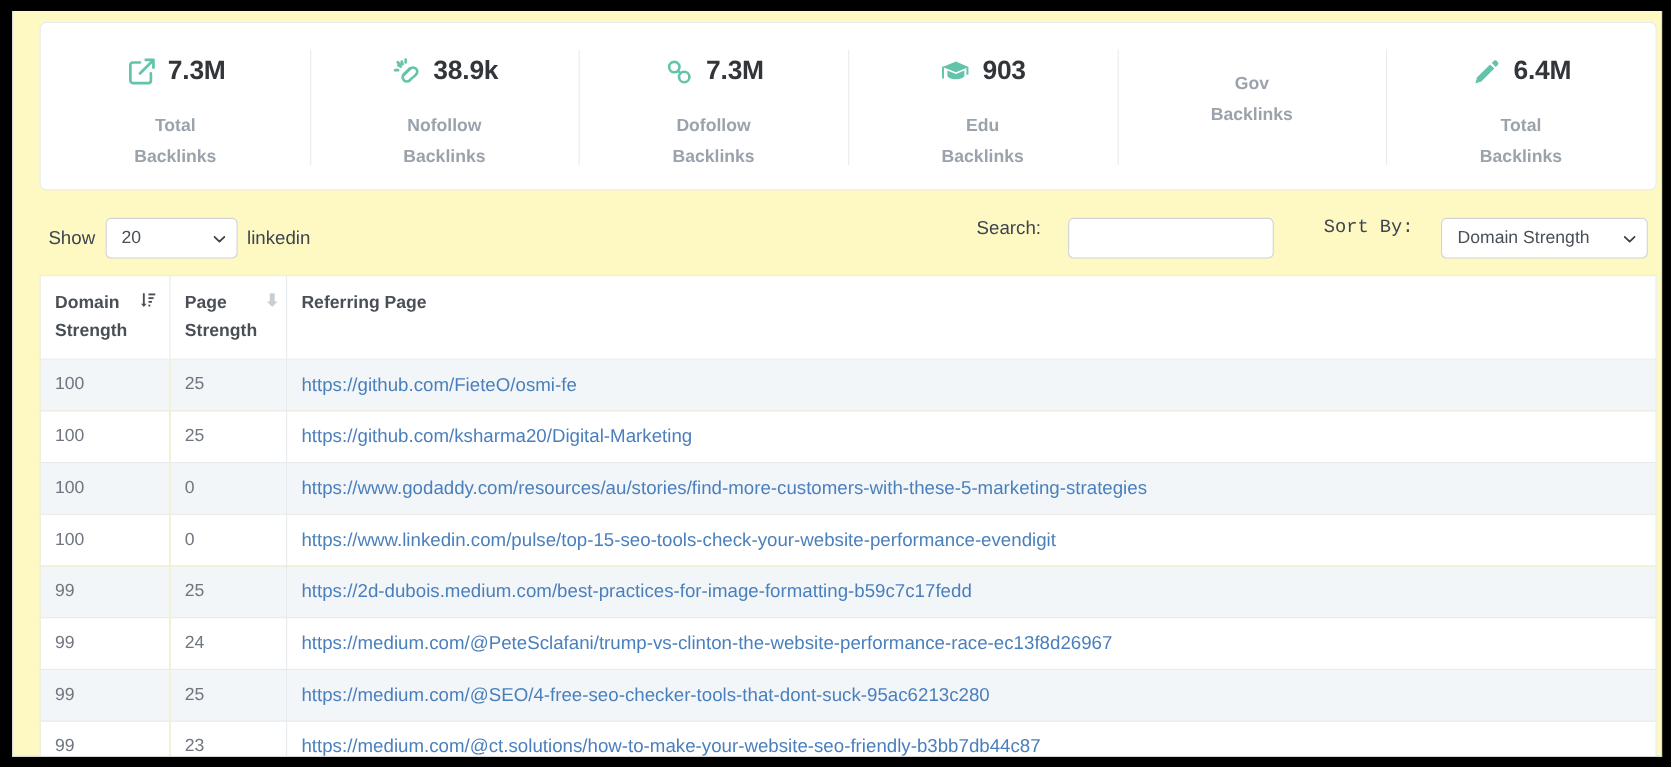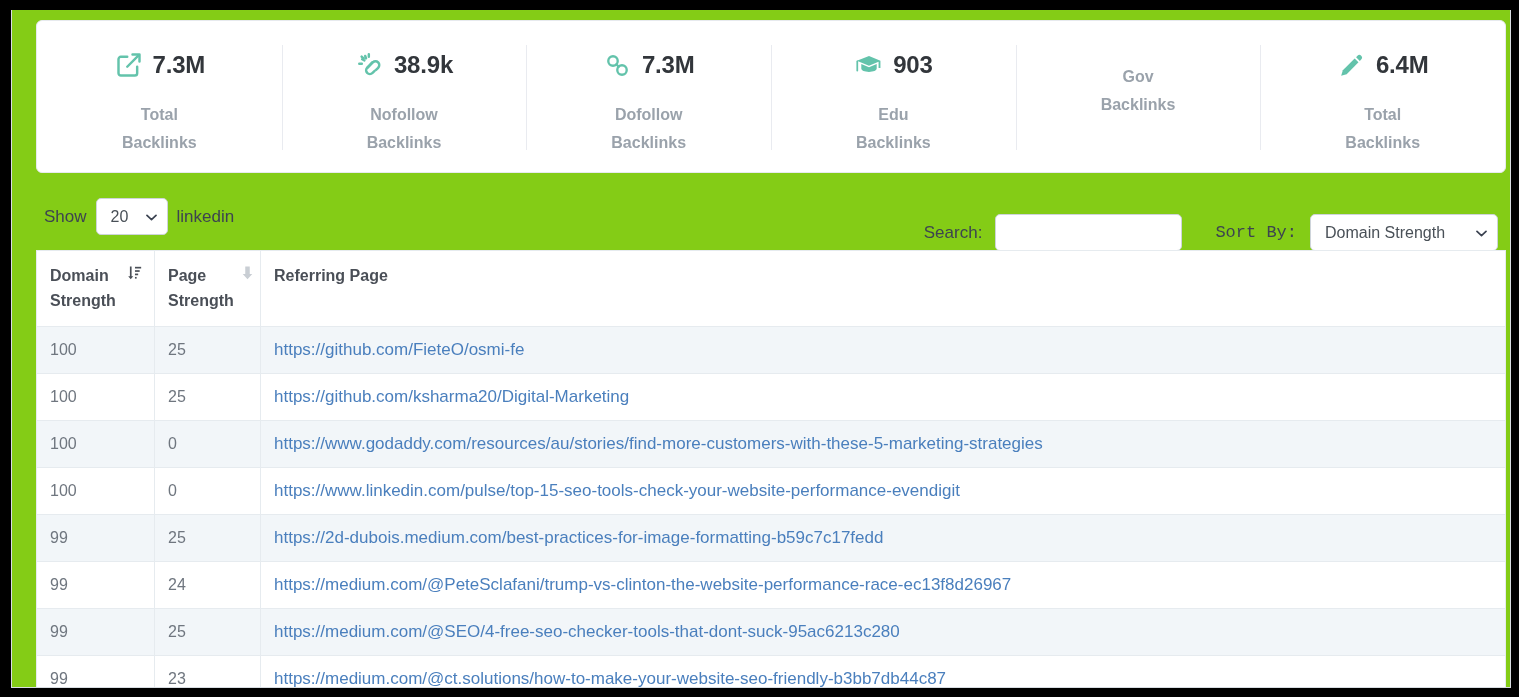--- a/index.html
+++ b/index.html
@@ -20,21 +20,21 @@
     width: 1519px;
     height: 697px;
     background: #000000;
   }
   #viewport {
     position: absolute;
     left: 11px;
     top: 10px;
     width: 1500px;
     height: 678px;
-    background: #84cc16;
+    background: #fef9c3;
     border: 1px solid #d8dde2;
     border-top: none;
     overflow: hidden;
   }
 
   
   .stat-card {
     position: absolute;
     left: 24px;
     top: 10px;
@@ -119,40 +119,40 @@
     border-radius: 5px;
     background: #fff;
     display: flex;
     align-items: center;
     padding: 0 32px 0 14px;
     font-size: 16px;
     color: #495057;
     cursor: pointer;
     white-space: nowrap;
   }
-  .select-box.entries { width: 72px; }
+  .select-box.entries { width: 120px; }
   .select-box.sortby  { min-width: 188px; }
   .chev {
     position: absolute;
     right: 11px;
     top: 50%;
     width: 10px;
     height: 6px;
     margin-top: -3px;
     color: #3a4250;
   }
   .chev svg { display: block; }
 
   .right-group {
     position: absolute;
     right: 8px;
-    top: 24px;
-    display: flex;
-    align-items: center;
-    gap: 4px;
+    top: 8px;
+    display: flex;
+    align-items: flex-start;
+    gap: 16px;
   }
   .search-label {
     font-size: 17px;
     color: #3d4450;
     margin-right: 9px;
   }
   .search-input {
     width: 187px;
     height: 37px;
     border: 1px solid #ced4da;

